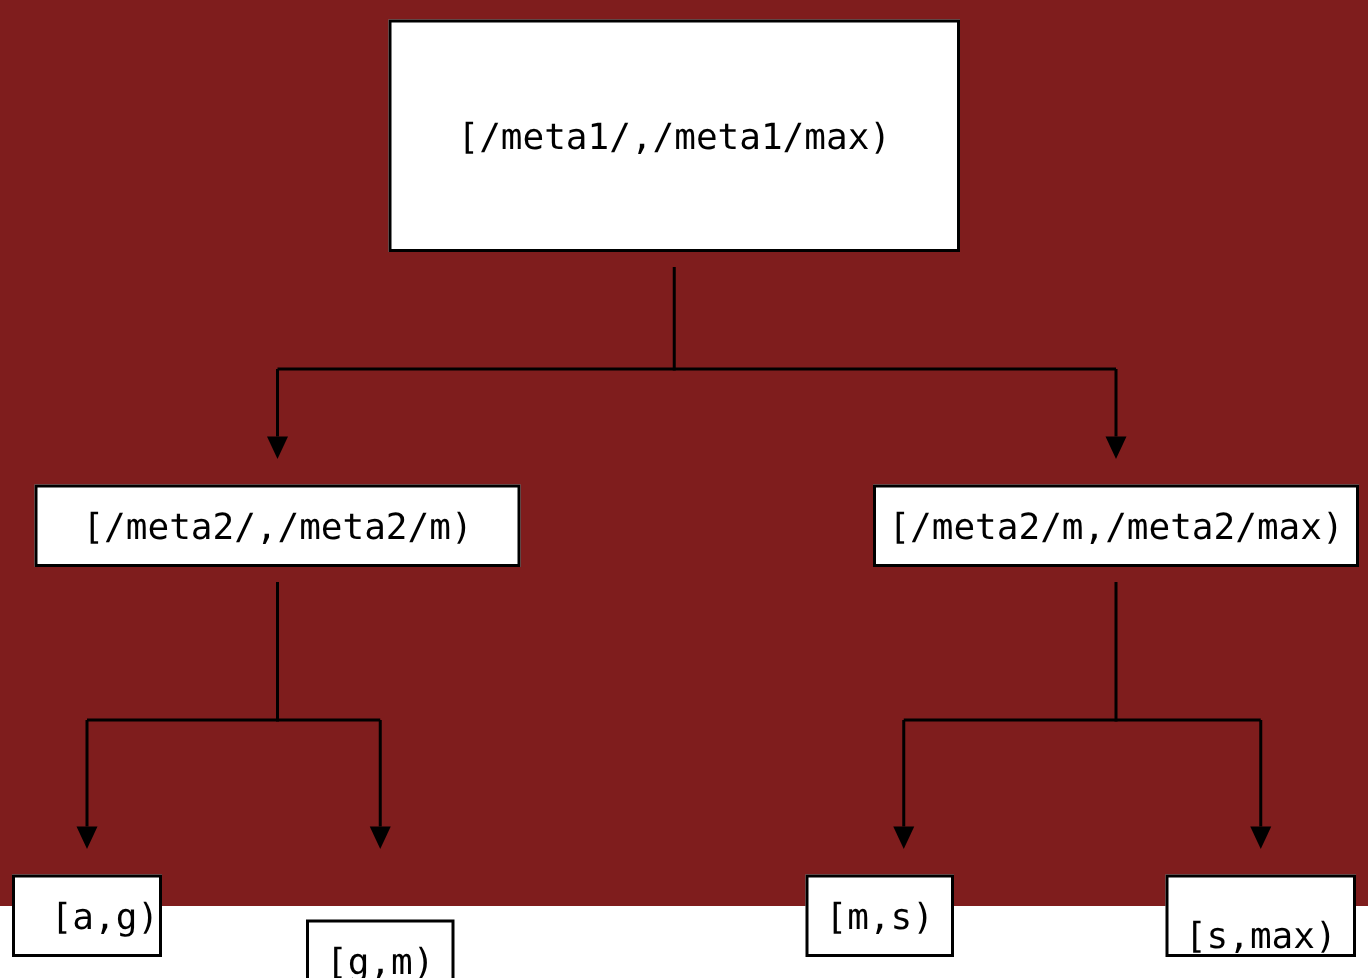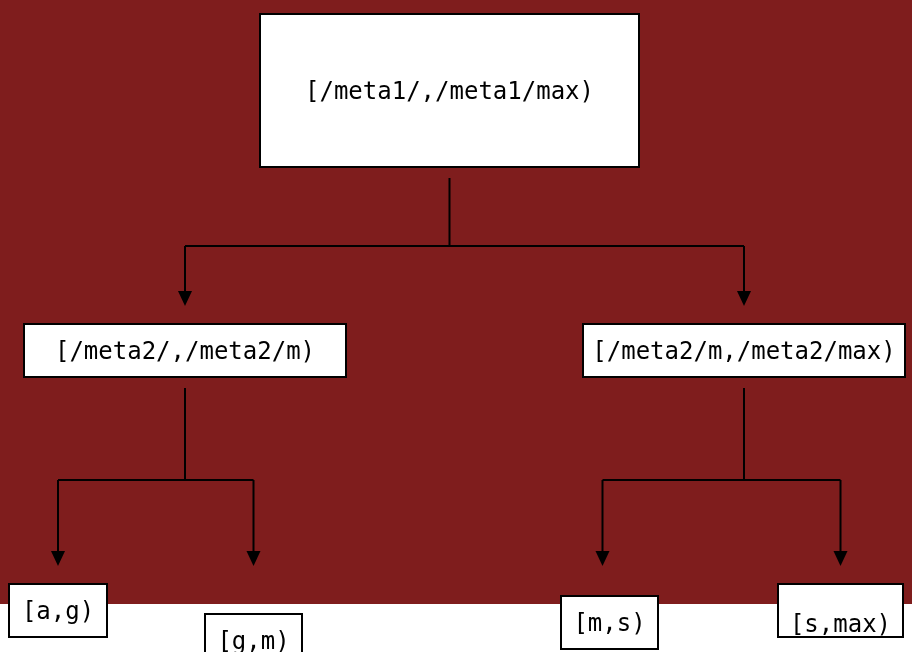--- a/index.html
+++ b/index.html
@@ -37,23 +37,23 @@
     display: flex;
     align-items: center;
     justify-content: center;
     font-size: 24px;
     line-height: 1;
     white-space: nowrap;
   }
   .node-root  { left: 259px; top: 13px;  width: 381px; height: 155px; }
   .node-l     { left: 23px;  top: 323px; width: 324px; height: 55px; }
   .node-r     { left: 582px; top: 323px; width: 324px; height: 55px; text-align: center; }
-  .node-ll    { left: 8px;   top: 583px; width: 100px; height: 55px; }
+  .node-ll    { left: 8px;   top: 583px; width: 100px; height: 55px; justify-content: flex-end; }
   .node-lr    { left: 204px; top: 583px; width: 99px;  height: 55px; margin-top: 30px; }
-  .node-rl    { left: 560px; top: 583px; width: 99px;  height: 55px; margin-top: 12px; }
+  .node-rl    { left: 537px; top: 583px; width: 99px;  height: 55px; }
   .node-rr    { left: 777px; top: 583px; width: 127px; height: 55px; align-items: flex-end; }
 </style>
 </head>
 <body>
 
 <div class="canvas">
 
   <svg class="edges" viewBox="0 0 912 652" xmlns="http://www.w3.org/2000/svg">
 
     <path d="M449.5 178 V247" stroke="#000000" stroke-width="2" fill="none"></path>

